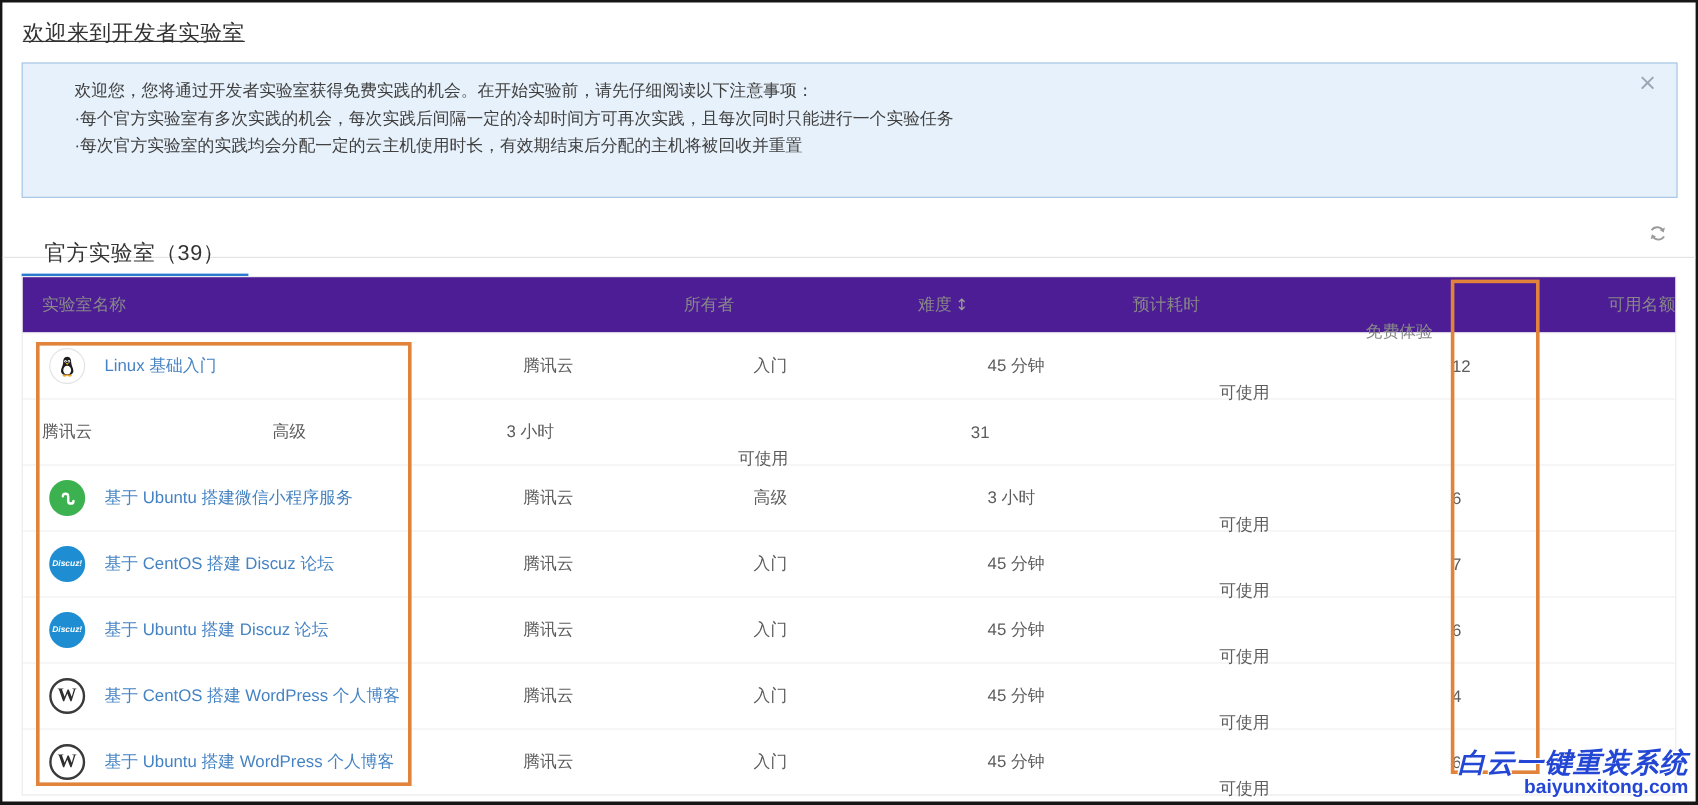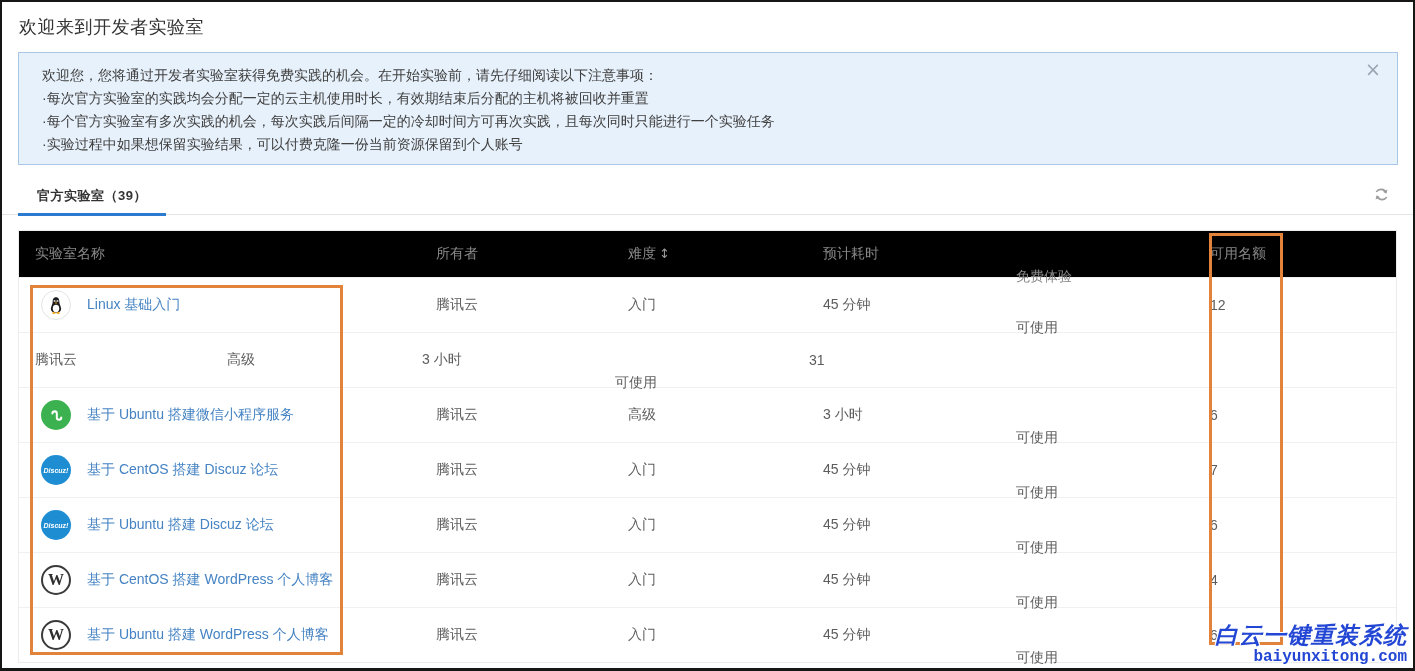--- a/index.html
+++ b/index.html
@@ -5,59 +5,59 @@
   * { box-sizing: border-box; margin: 0; padding: 0; }
   html,body { background:#fff; }
   body { font-family: "Liberation Sans", "DejaVu Sans", sans-serif; }
   .page {
     position: relative; width: 1415px; height: 671px;
     border: 2px solid #161616; border-bottom-width: 3px;
     background: #fff; overflow: hidden;
   }
   .page-title {
     font-size: 18px; font-weight: 400; color: #333;
-    padding: 13px 0 0 17px; letter-spacing: 0.5px;
+    padding: 13px 0 0 17px; letter-spacing: 0.5px; text-decoration: underline;
   }
   
   .notice {
     position: absolute; left: 16px; right: 15px; top: 50px; height: 113px;
     background: var(--notice-bg, #e7f1fb);
     border: 1px solid var(--notice-border, #a8c7e6);
     padding: 11px 40px 0 23px;
     font-size: 14px; color: #404040; line-height: 23px;
   }
-  .notice-line { white-space: nowrap; }
+  .notice-line { white-space: nowrap; margin-left: 20px; }
   .notice-close {
     position: absolute; top: 7px; right: 16px;
     color: #99a5b2; font-size: 19px; line-height: 19px;
     cursor: pointer; font-family: "DejaVu Sans", sans-serif;
   }
   
   .tabbar {
     position: absolute; left: 0; right: 0; top: 175px; height: 38px;
     border-bottom: 1px solid #e4e4e4;
   }
   .tab {
-    position: absolute; left: 16px; top: 1px; height: 38px;
+    position: absolute; left: 16px; top: 16px; height: 38px;
     padding: 0 19px; line-height: 36px;
-    font-size: 13px; font-weight: bold; color: #333;
+    font-size: 18px; font-weight: normal; color: #333;
     border-bottom: 3px solid var(--tab-blue, #2a7ad0);
     cursor: pointer; letter-spacing: 0.5px;
   }
   .refresh-btn {
     position: absolute; right: 22px; top: 9px; width: 20px; height: 20px;
     background: none; border: none; cursor: pointer; padding: 0;
   }
   
   .labs-table {
     position: absolute; left: 16px; right: 16px; top: 228px;
     border: 1px solid #ececec; background: #fff;
   }
   .trow { display: flex; align-items: center; height: 55px; border-top: 1px solid #f0f0f0; }
-  .trow.thead { height: 46px; border-top: none; background: #000000; }
+  .trow.thead { height: 46px; border-top: none; background: #4c1d95; text-align: right; }
   .cell { padding-left: 16px; font-size: 14px; color: #5c5c5c; }
   .thead .cell { color: #888; }
   .c-name  { flex: 0 0 401px; display: flex; align-items: center; }
   .c-owner { flex: 0 0 192px; font-family: Liberation Mono, monospace; }
   .c-diff  { flex: 0 0 195px; }
   .c-time  { flex: 0 0 193px; }
   .c-free  { flex: 0 0 194px; margin-top: 46px; }
   .c-quota { flex: 1 1 auto; }
   .sort-glyph { color: #9a9a9a; font-size: 13px; margin-left: 3px; cursor: pointer; font-family: "DejaVu Sans", sans-serif; }
   .lab-link { color: var(--link-blue, #4583c3); text-decoration: none; cursor: pointer; }
@@ -80,36 +80,35 @@
   
   .watermark { position: absolute; right: 6px; bottom: 2px; text-align: right; pointer-events: none; }
   .wm-line1 {
     color: var(--watermark-blue, #2347d4); font-weight: bold; font-size: 23px; line-height: 24px;
     font-family: Liberation Serif, serif; font-style: italic;
     text-shadow: 1px 1px 0 #fff, -1px -1px 0 #fff, 1px -1px 0 #fff, -1px 1px 0 #fff;
     letter-spacing: 1px;
   }
   .wm-line2 {
     color: var(--watermark-blue, #2347d4); font-weight: bold; font-size: 16px; line-height: 18px;
-    font-family: Liberation Mono, monospace;
+    font-family: Liberation Sans, sans-serif;
     text-shadow: 1px 1px 0 #fff, -1px -1px 0 #fff;
   }
 </style>
 </head>
 <body>
 
 <div class="page">
 
   <div class="page-title">欢迎来到开发者实验室</div>
 
   <div class="notice">
     <div class="notice-line">欢迎您，您将通过开发者实验室获得免费实践的机会。在开始实验前，请先仔细阅读以下注意事项：</div>
+    <div class="notice-line">·每个官方实验室有多次实践的机会，每次实践后间隔一定的冷却时间方可再次实践，且每次同时只能进行一个实验任务</div>
     <div class="notice-line">·每次官方实验室的实践均会分配一定的云主机使用时长，有效期结束后分配的主机将被回收并重置</div>
-    <div class="notice-line">·每个官方实验室有多次实践的机会，每次实践后间隔一定的冷却时间方可再次实践，且每次同时只能进行一个实验任务</div>
-    <div class="notice-line">·实验过程中如果想保留实验结果，可以付费克隆一份当前资源保留到个人账号</div>
     <span class="notice-close">×</span>
   </div>
 
   <div class="tabbar">
     <div class="tab">官方实验室（39）</div>
     <button class="refresh-btn">
       <svg viewBox="0 0 16 16" width="17" height="17">
         <path d="M3.1 5.5 A5.3 5.3 0 0 1 12.3 6.2" fill="none" stroke="#9b9b9b" stroke-width="1.5"></path>
         <path d="M13.6 3.4 L12.6 7.3 L9.4 5.3 Z" fill="#9b9b9b"></path>
         <path d="M12.9 10.5 A5.3 5.3 0 0 1 3.7 9.8" fill="none" stroke="#9b9b9b" stroke-width="1.5"></path>

